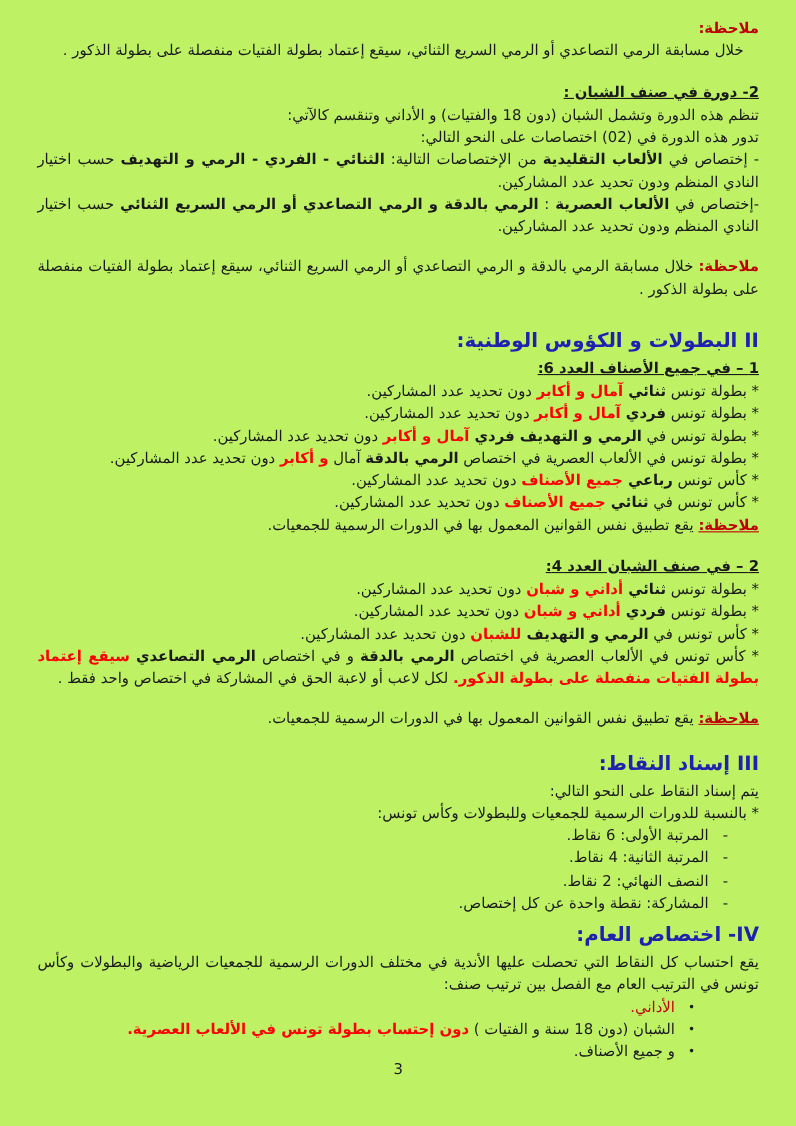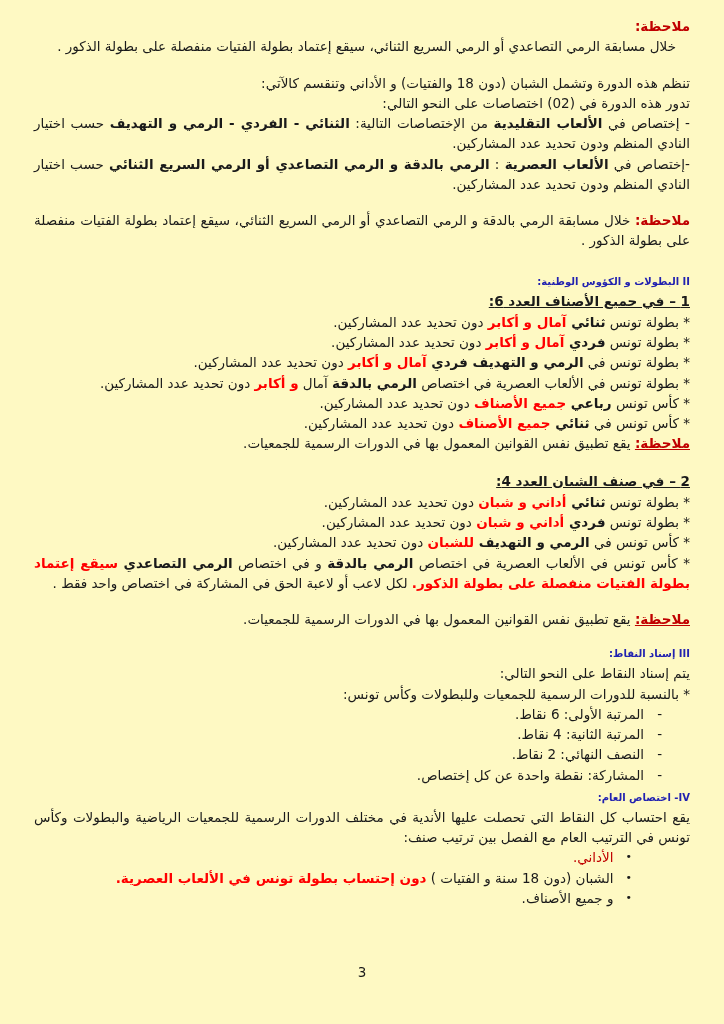--- a/index.html
+++ b/index.html
@@ -9,27 +9,27 @@
     color:var(--text,#1a1a1a);
     font-size:13.5px;
     direction:rtl;
     position:relative;
     overflow:hidden;
   }
   .page{
     width:724px;height:1024px;
     box-sizing:border-box;
     padding:16px 34px 0 34px;
-    background:#fef9c3;
+    background:#bef264;
     position:relative;
   }
   .blk{line-height:1.5;text-align:justify;}
   .indent{padding-right:14px;}
   .h-black{font-weight:bold;text-decoration:underline;margin:1px 0;text-align:right;}
-  .h-blue{color:var(--blue,#2121b0);font-weight:bold;font-size:10px;margin:5px 0 2px 0;text-align:right;}
+  .h-blue{color:var(--blue,#2121b0);font-weight:bold;font-size:18px;margin:5px 0 2px 0;text-align:right;}
   .dash{display:flex;gap:13px;padding-right:28px;text-align:right;}
   .disc{display:flex;gap:12px;padding-right:58px;text-align:right;align-items:flex-start;}
   .marker{flex:0 0 auto;}
   .disc .marker{font-size:11px;line-height:20px;}
   .seg-n{}
   .seg-b{font-weight:bold;}
   .seg-r{color:var(--red,#ff0000);font-weight:bold;text-align:center;}
   .seg-rn{color:var(--note-red,#c00000);text-align:center;}
   .seg-nl{color:var(--note-red,#c00000);font-weight:bold;}
   .seg-nlu{color:var(--note-red,#c00000);font-weight:bold;text-decoration:underline;}
@@ -39,20 +39,21 @@
   }
 </style>
 </head>
 <body>
 
 <div class="page">
   <main id="doc-body">
       <div class="blk note"><span class="seg-nl">ملاحظة:</span></div>
       <div class="blk p indent"><span class="seg-n">خلال مسابقة الرمي التصاعدي أو الرمي السريع الثنائي، سيقع إعتماد بطولة الفتيات منفصلة على بطولة الذكور .</span></div>
       <div style="height: 16px;"></div>
+      <div class="blk h-black"><span class="seg-n">2- دورة في صنف الشبان :</span></div>
       <div class="blk p"><span class="seg-n">تنظم هذه الدورة وتشمل الشبان (دون 18 والفتيات) و الأداني وتنقسم كالآتي:</span></div>
       <div class="blk p"><span class="seg-n">تدور هذه الدورة في (02) اختصاصات على النحو التالي:</span></div>
       <div class="blk p"><span class="seg-n">- إختصاص في </span><span class="seg-b">الألعاب التقليدية</span><span class="seg-n"> من الإختصاصات التالية: </span><span class="seg-b">الثنائي - الفردي - الرمي و التهديف</span><span class="seg-n"> حسب اختيار النادي المنظم ودون تحديد عدد المشاركين.</span></div>
       <div class="blk p"><span class="seg-n">-إختصاص في </span><span class="seg-b">الألعاب العصرية</span><span class="seg-n"> : </span><span class="seg-b">الرمي بالدقة و الرمي التصاعدي أو الرمي السريع الثنائي</span><span class="seg-n"> حسب اختيار النادي المنظم ودون تحديد عدد المشاركين.</span></div>
       <div style="height: 16px;"></div>
       <div class="blk note"><span class="seg-nl">ملاحظة:</span><span class="seg-n"> خلال مسابقة الرمي بالدقة و الرمي التصاعدي أو الرمي السريع الثنائي، سيقع إعتماد بطولة الفتيات منفصلة على بطولة الذكور .</span></div>
       <div style="height: 18px;"></div>
       <div class="blk h-blue"><span class="seg-n">II  البطولات و الكؤوس الوطنية:</span></div>
       <div class="blk h-black"><span class="seg-n">1 – في جميع الأصناف العدد 6:</span></div>
       <div class="blk p"><span class="seg-n">* بطولة تونس </span><span class="seg-b">ثنائي </span><span class="seg-r">آمال و أكابر</span><span class="seg-n"> دون تحديد عدد المشاركين.</span></div>

